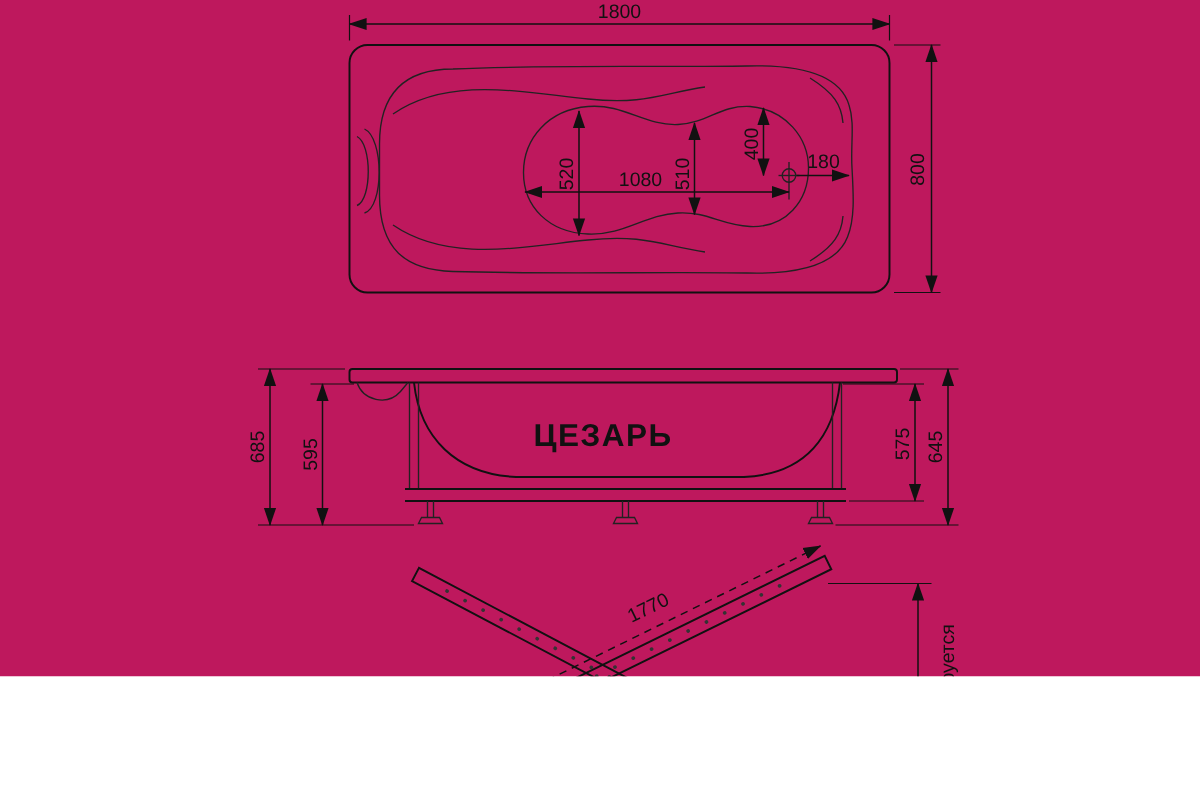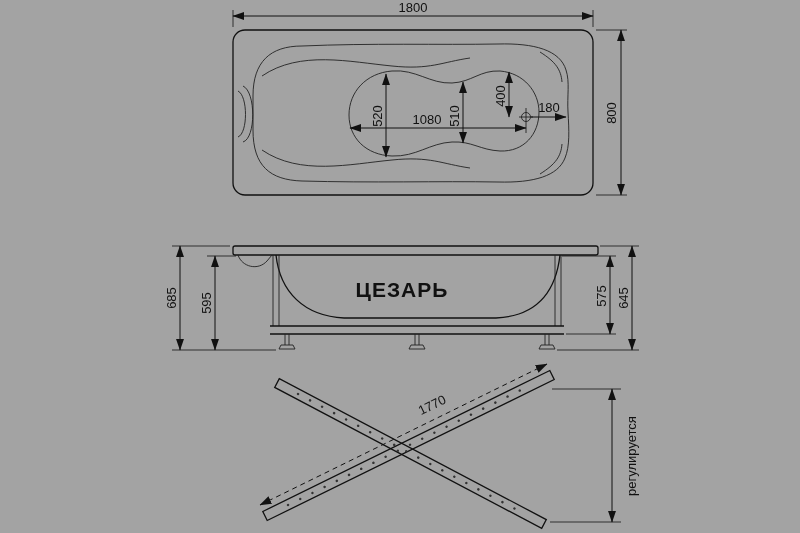--- a/index.html
+++ b/index.html
@@ -1,16 +1,16 @@
 <!DOCTYPE html>
 <html><head>
 <meta charset="utf-8">
 <style>
   html,body{margin:0;padding:0;background:#ffffff;}
-  .page{width:800px;height:533px;background:#a3a3a3;position:relative;overflow:hidden;
+  .page{width:800px;height:451px;background:#be185d;position:relative;overflow:hidden;
         font-family:"Liberation Sans",sans-serif;}
   svg{display:block;}
   .ln{stroke:#111;stroke-width:1.3;fill:none;}
   .thin{stroke:#222;stroke-width:0.9;fill:none;}
   .dim{stroke:#111;stroke-width:1;fill:none;}
   .ext{stroke:#111;stroke-width:0.8;fill:none;}
   .dimtxt{font-family:"Liberation Sans",sans-serif;font-size:13px;fill:#111;}
   .model{font-family:"Liberation Sans",sans-serif;font-size:21px;font-weight:600;
          letter-spacing:1px;fill:#111;}
   .adj{font-family:"Liberation Sans",sans-serif;font-size:13px;fill:#111;}

